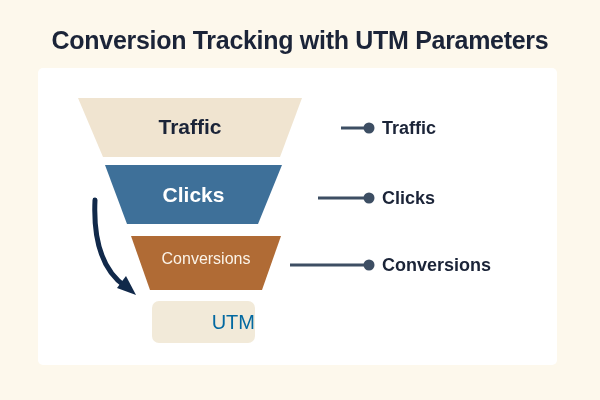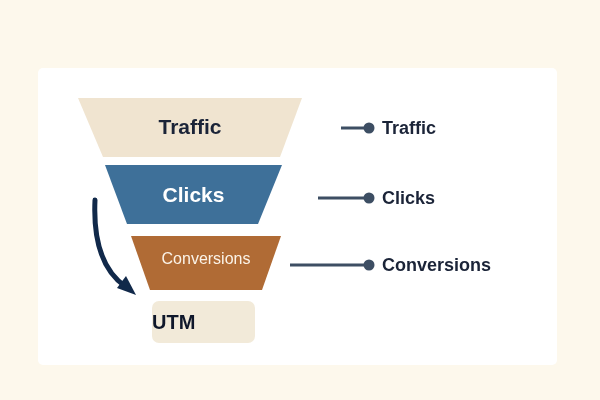--- a/index.html
+++ b/index.html
@@ -84,24 +84,24 @@
     width: 103px;
     height: 42px;
     background: #f2ead9;
     border-radius: 7px;
   }
   #utm-label {
     position: absolute;
     left: 152px;
     top: 311px;
     width: 103px;
-    text-align: left;
+    text-align: right;
     font-size: 20px;
-    font-weight: bold;
-    color: #0f172a;
+    font-weight: normal;
+    color: #0369a1;
     white-space: nowrap;
   }
   .legend-entry {
     position: absolute;
     height: 24px;
     display: flex;
     align-items: center;
     white-space: nowrap;
   }
   .legend-text {
@@ -111,20 +111,21 @@
   }
   #legend-entry-traffic { left: 382px; top: 116px; }
   #legend-entry-clicks { left: 382px; top: 186px; }
   #legend-entry-conversions { left: 382px; top: 253px; }
 </style>
 </head>
 <body>
 
 <div id="root">
 
+  <div id="chart-title">Conversion Tracking with UTM Parameters</div>
 
   <div id="diagram-card"></div>
 
   <svg id="funnel-svg" viewBox="0 0 600 400" xmlns="http://www.w3.org/2000/svg">
 
     <polygon points="78,98 302,98 280,157 103,157" fill="#f0e4d0"></polygon>
 
     <polygon points="105,165 282,165 258,224 127,224" fill="#3e7099"></polygon>
 
     <polygon points="131,236 281,236 262,290 150,290" fill="#b06b35"></polygon>

